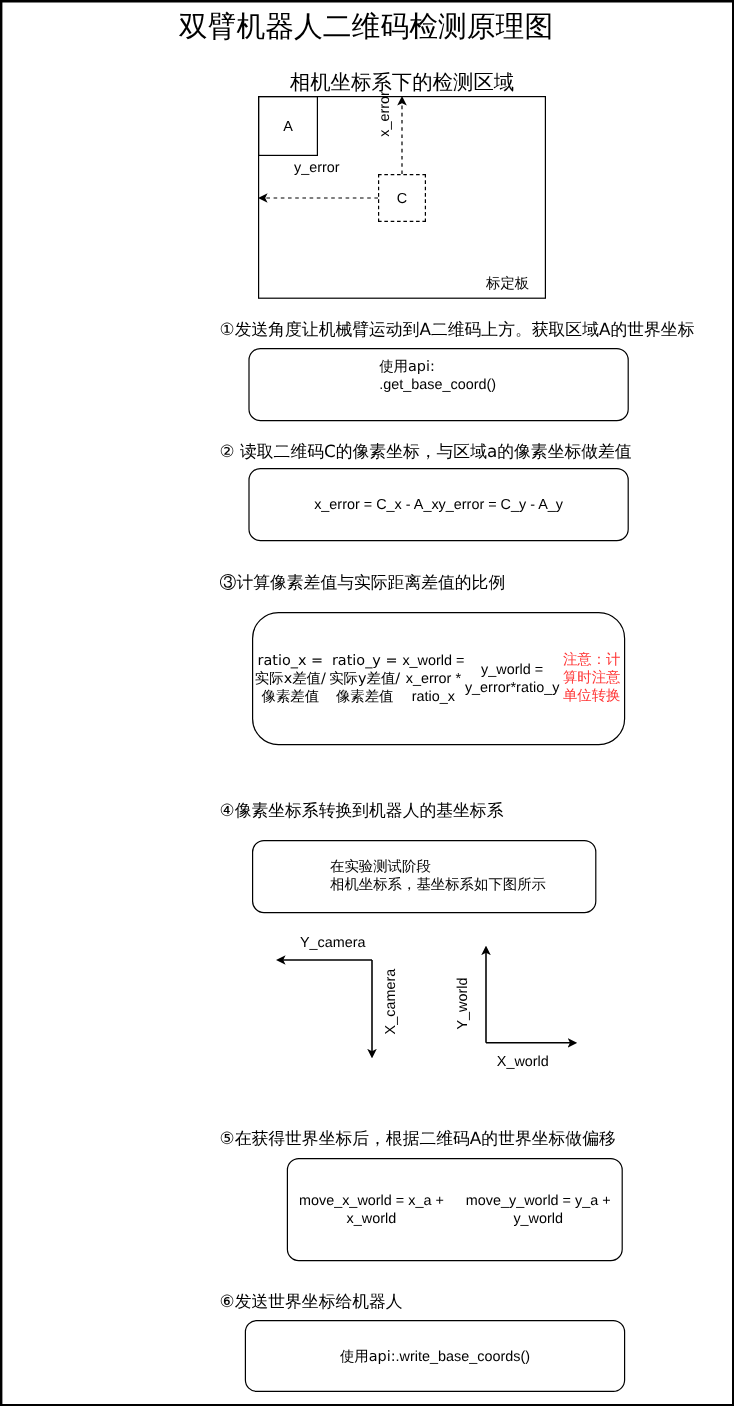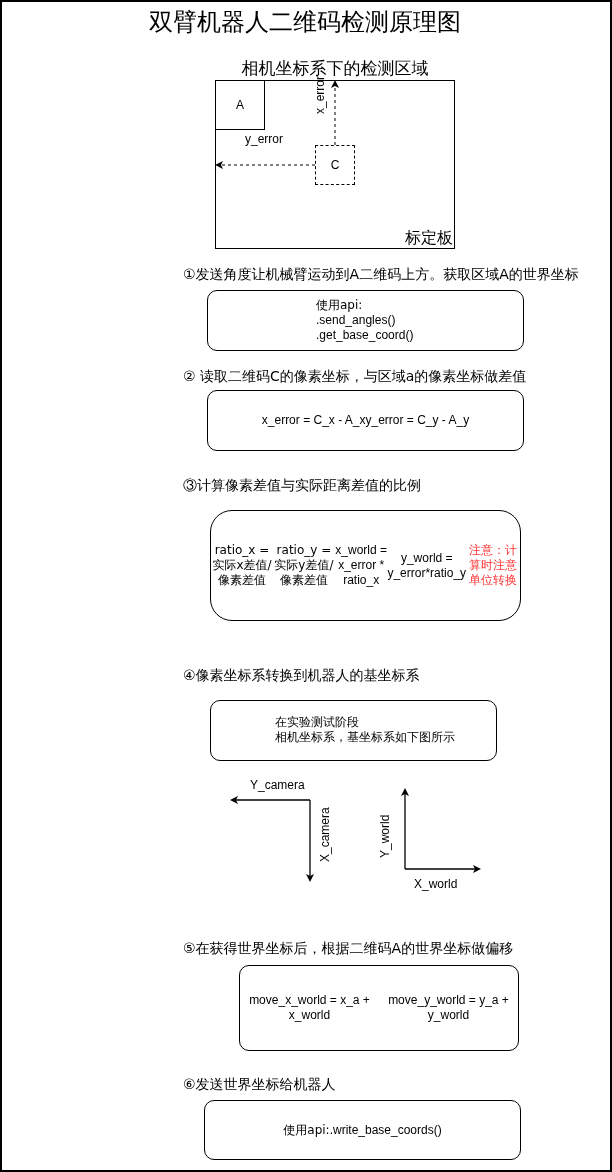--- a/index.html
+++ b/index.html
@@ -8,27 +8,27 @@
   .frame { position: absolute; left: 0; top: 0; width: 608px; height: 1168px;
            border: 2px solid #000; border-right-width: 3px; border-bottom-width: 3px; box-sizing: content-box; }
   .abs { position: absolute; }
   .title { left: 0; width: 660px; top: 6px; text-align: center; font-size: 24px; font-family: "DejaVu Sans", sans-serif; }
   .region-caption { left: 215px; width: 240px; top: 57px; text-align: center; font-size: 17px; font-family: "DejaVu Sans", sans-serif; }
   .plate { left: 215px; top: 80px; width: 240px; height: 169px; border: 1px solid #000; box-sizing: border-box; }
   .boxA { left: 215px; top: 80px; width: 50px; height: 50px; border: 1px solid #000; box-sizing: border-box;
           display: flex; align-items: center; justify-content: center; font-size: 12px; }
   .boxC { left: 315px; top: 145px; width: 40px; height: 40px; border: 1px dashed #000; box-sizing: border-box;
           display: flex; align-items: center; justify-content: center; font-size: 12px; }
-  .plate-label { left: 405px; top: 228px; font-size: 16px; font-family: "DejaVu Sans", sans-serif; }
+  .plate-label { left: 405px; top: 228px; font-size: 12px; font-family: "DejaVu Sans", sans-serif; }
   .yerr-label { left: 245px; top: 132px; font-size: 12px; }
   .xerr-label { left: 313px; top: 114px; font-size: 12px; transform: rotate(-90deg); transform-origin: left top; }
   .step { font-size: 14px; font-family: "DejaVu Sans", sans-serif; white-space: nowrap; }
   .box { border: 1px solid #000; border-radius: 10px; box-sizing: border-box; font-size: 12px; line-height: 15px; }
   .center { display: flex; flex-direction: row; align-items: center; justify-content: center; text-align: center; }
-  .red { color: #ff3333; font-family: Liberation Sans, sans-serif; text-align: center; }
+  .red { color: #ff3333; font-family: Liberation Mono, monospace; text-align: center; }
   .cjk { font-family: "DejaVu Sans", sans-serif; }
   svg { position: absolute; left: 0; top: 0; }
   .ax-label { font-size: 12px; }
 </style>
 </head>
 <body>
 
 <div class="frame"></div>
 
 <div class="abs title" style="width:660px;left:-25px;">双臂机器人二维码检测原理图</div>
@@ -59,21 +59,20 @@
   <line x1="310" y1="800" x2="232" y2="800" stroke="#000" stroke-width="1.3" marker-end="url(#ah)"></line>
   <line x1="310" y1="800" x2="310" y2="880" stroke="#000" stroke-width="1.3" marker-end="url(#ah)"></line>
 
   <line x1="405" y1="869" x2="405" y2="790" stroke="#000" stroke-width="1.3" marker-end="url(#ah)"></line>
   <line x1="405" y1="869" x2="479" y2="869" stroke="#000" stroke-width="1.3" marker-end="url(#ah)"></line>
 </svg>
 
 <div class="abs step" style="left:183px;top:266px;">①发送角度让机械臂运动到A二维码上方。获取区域A的世界坐标</div>
 <div class="abs box" style="left:207px;top:290px;width:317px;height:61px;padding:7px 0 0 108px;">
   <div class="cjk">使用api:</div>
-  <div>.send_angles()</div>
   <div>.get_base_coord()</div>
 </div>
 
 <div class="abs step" style="left:183px;top:368px;">② 读取二维码C的像素坐标，与区域a的像素坐标做差值</div>
 <div class="abs box center" style="left:207px;top:390px;width:317px;height:61px;">
   <div>x_error = C_x - A_x</div>
   <div>y_error = C_y - A_y</div>
 </div>
 
 <div class="abs step" style="left:183px;top:477px;font-family:Liberation Serif, serif;">③计算像素差值与实际距离差值的比例</div>

